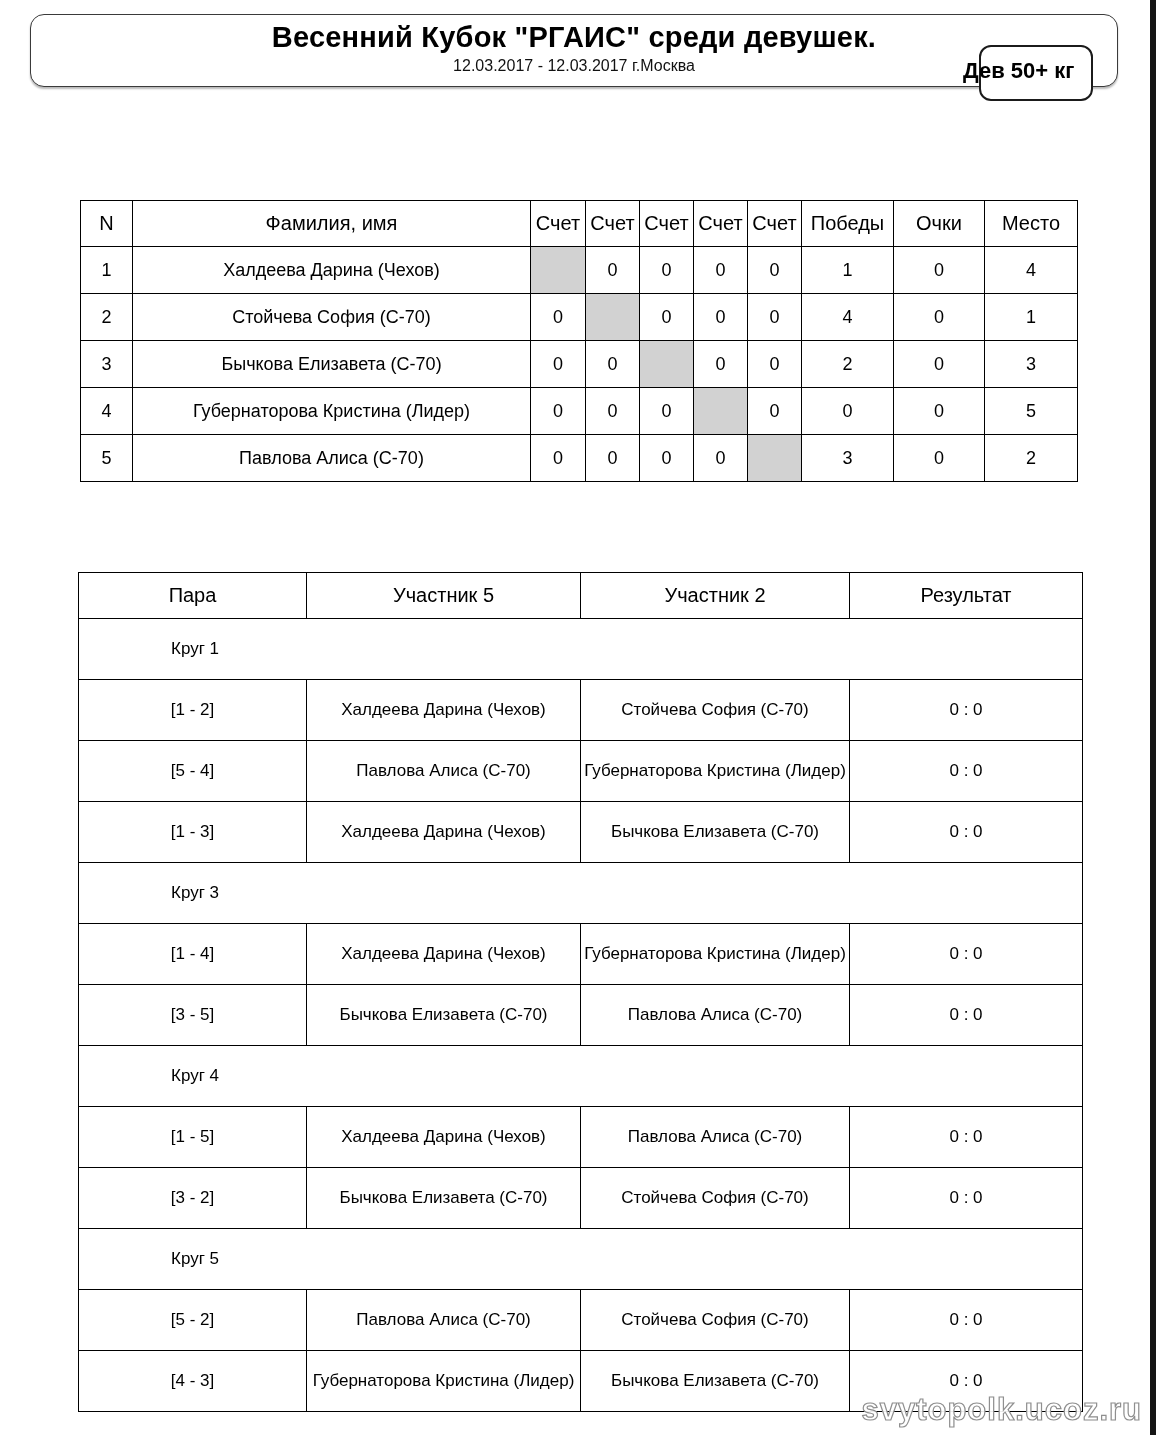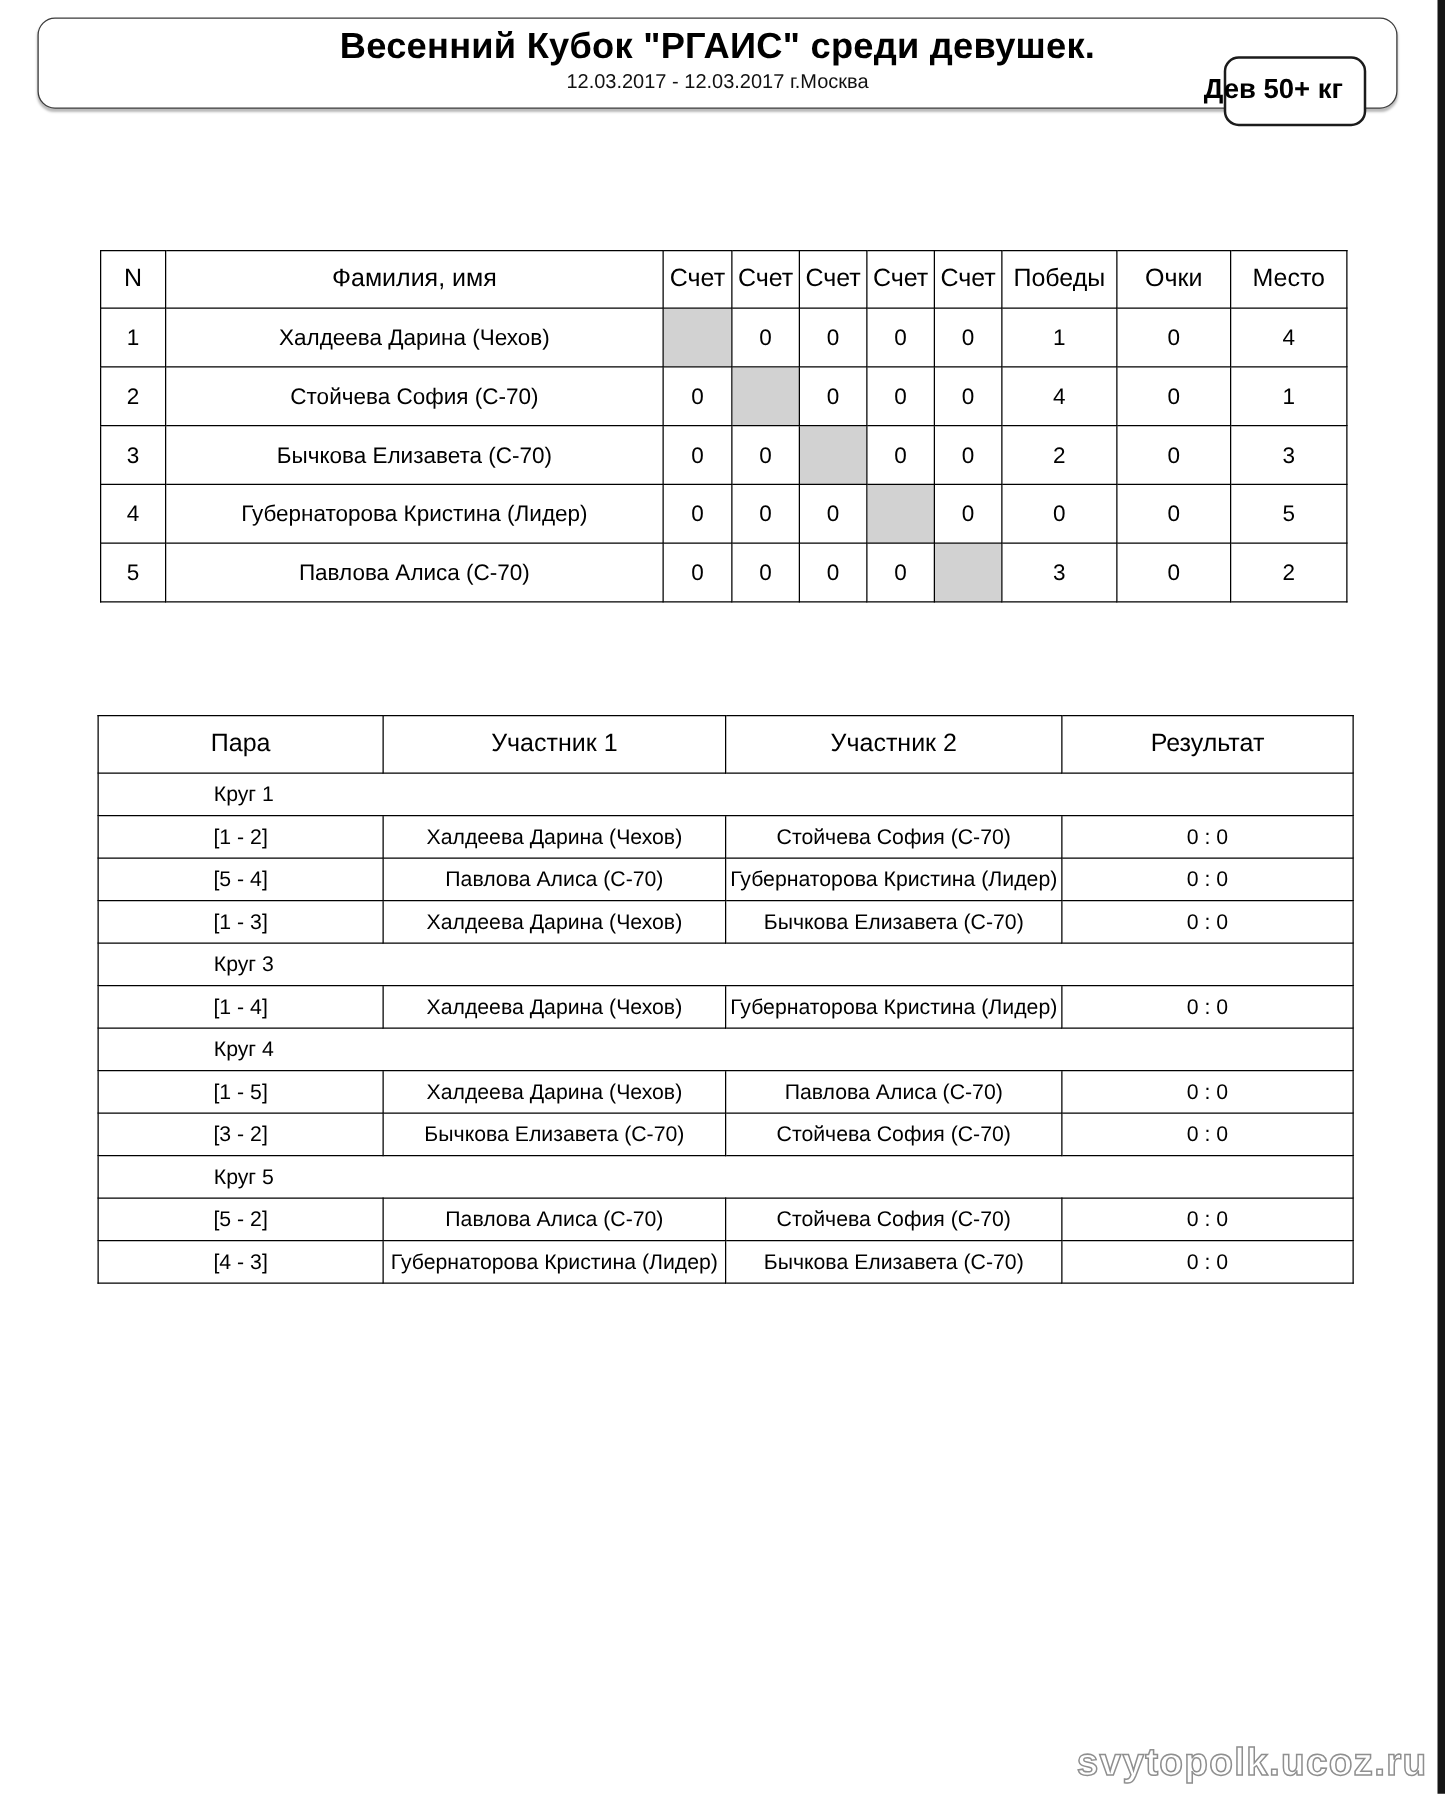--- a/index.html
+++ b/index.html
@@ -40,21 +40,21 @@
   .standings { position:absolute; left:80px; top:200px; }
   .standings table { width:997px; }
   .standings th { height:46px; font-size:20px; font-weight:normal; }
   .standings td { height:47px; font-size:18px; }
   .diag { background:#d2d2d2; }
 
   
   .pairs { position:absolute; left:78px; top:572px; }
   .pairs table { width:1004px; }
   .pairs th { height:46px; font-size:20px; font-weight:normal; }
-  .pairs td { height:34px; font-size:17px; }
+  .pairs td { height:61px; font-size:17px; }
   .round-cell { text-align:left !important; padding-left:92px; font-size:17px; }
 
   
   .watermark {
     position:absolute; top:1392px; right:14px;
     font-size:31px; font-weight:bold; letter-spacing:1px;
     color:rgba(255,255,255,0.92);
     -webkit-text-stroke:1.2px #8f8f8f;
   }
 </style>
@@ -167,21 +167,21 @@
   <table>
     <colgroup>
       <col style="width:228px">
         <col style="width:274px">
         <col style="width:269px">
         <col style="width:233px">
     </colgroup>
     <tbody>
         <tr>
       <th>Пара</th>
-      <th>Участник 1</th>
+      <th>Участник 5</th>
       <th>Участник 2</th>
       <th>Результат</th>
     </tr>
     <tr>
       <td colspan="4" class="round-cell">Круг 1</td>
     </tr>
     <tr>
       <td>[1 - 2]</td>
       <td>Халдеева Дарина (Чехов)</td>
       <td>Стойчева София (С-70)</td>
@@ -202,20 +202,26 @@
     <tr>
       <td colspan="4" class="round-cell">Круг 3</td>
     </tr>
     <tr>
       <td>[1 - 4]</td>
       <td>Халдеева Дарина (Чехов)</td>
       <td>Губернаторова Кристина (Лидер)</td>
       <td>0 : 0</td>
     </tr>
     <tr>
+      <td>[3 - 5]</td>
+      <td>Бычкова Елизавета (С-70)</td>
+      <td>Павлова Алиса (С-70)</td>
+      <td>0 : 0</td>
+    </tr>
+    <tr>
       <td colspan="4" class="round-cell">Круг 4</td>
     </tr>
     <tr>
       <td>[1 - 5]</td>
       <td>Халдеева Дарина (Чехов)</td>
       <td>Павлова Алиса (С-70)</td>
       <td>0 : 0</td>
     </tr>
     <tr>
       <td>[3 - 2]</td>

